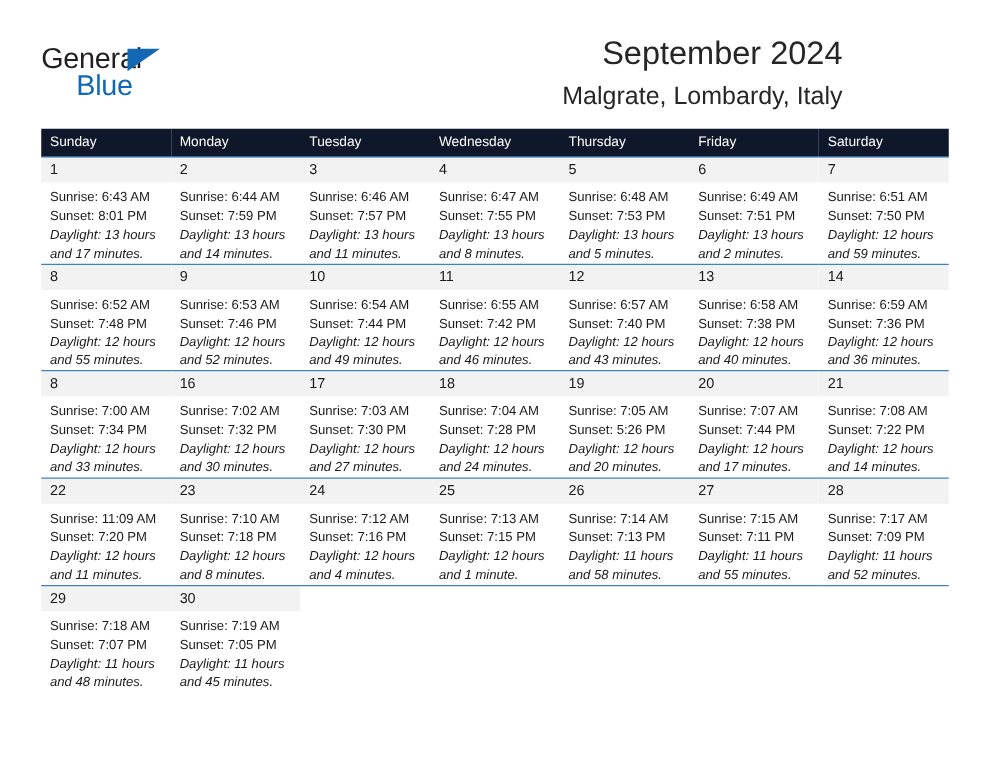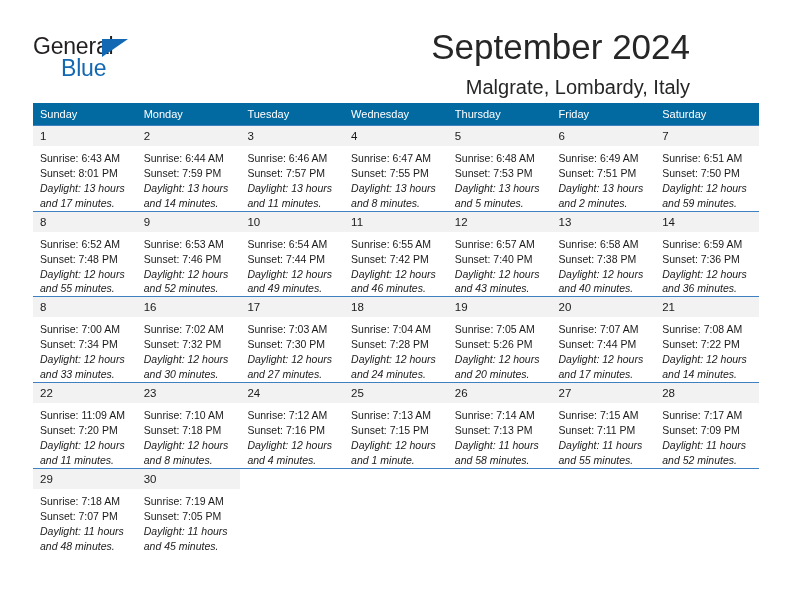--- a/index.html
+++ b/index.html
@@ -23,21 +23,20 @@
     box-sizing: border-box;
   }
 
   
   .header {
     position: absolute;
     left: 0;
     top: 0;
     width: 708px;
     height: 95px;
-    padding-left: 16px;
   }
 
   .brand {
     position: absolute;
     left: 33px;
     top: 33px;
     width: 220px;
     height: 52px;
   }
   .brand-general {
@@ -69,21 +68,21 @@
     text-align: right;
   }
 
   .title-block {
     position: absolute;
     right: 34px;
     top: 28px;
     text-align: right;
   }
   .cal-title {
-    font-size: 35px;
+    font-size: 26px;
     font-weight: normal;
     color: #262626;
     line-height: 1.1;
     white-space: nowrap;
   }
   .cal-subtitle {
     margin-top: 9px;
     font-size: 20px;
     font-weight: normal;
     color: #262626;
@@ -95,21 +94,21 @@
   .calendar {
     position: absolute;
     left: 33px;
     top: 103px;
     width: 726px;
     border-collapse: collapse;
     table-layout: fixed;
   }
 
   .calendar th {
-    background: #0369a1;
+    background: #0f172a;
     color: #ffffff;
     font-size: 11px;
     font-weight: normal;
     text-align: left;
     padding: 5px 0 5px 7px;
     height: 12px;
     border: none;
   }
 
   .calendar td {

